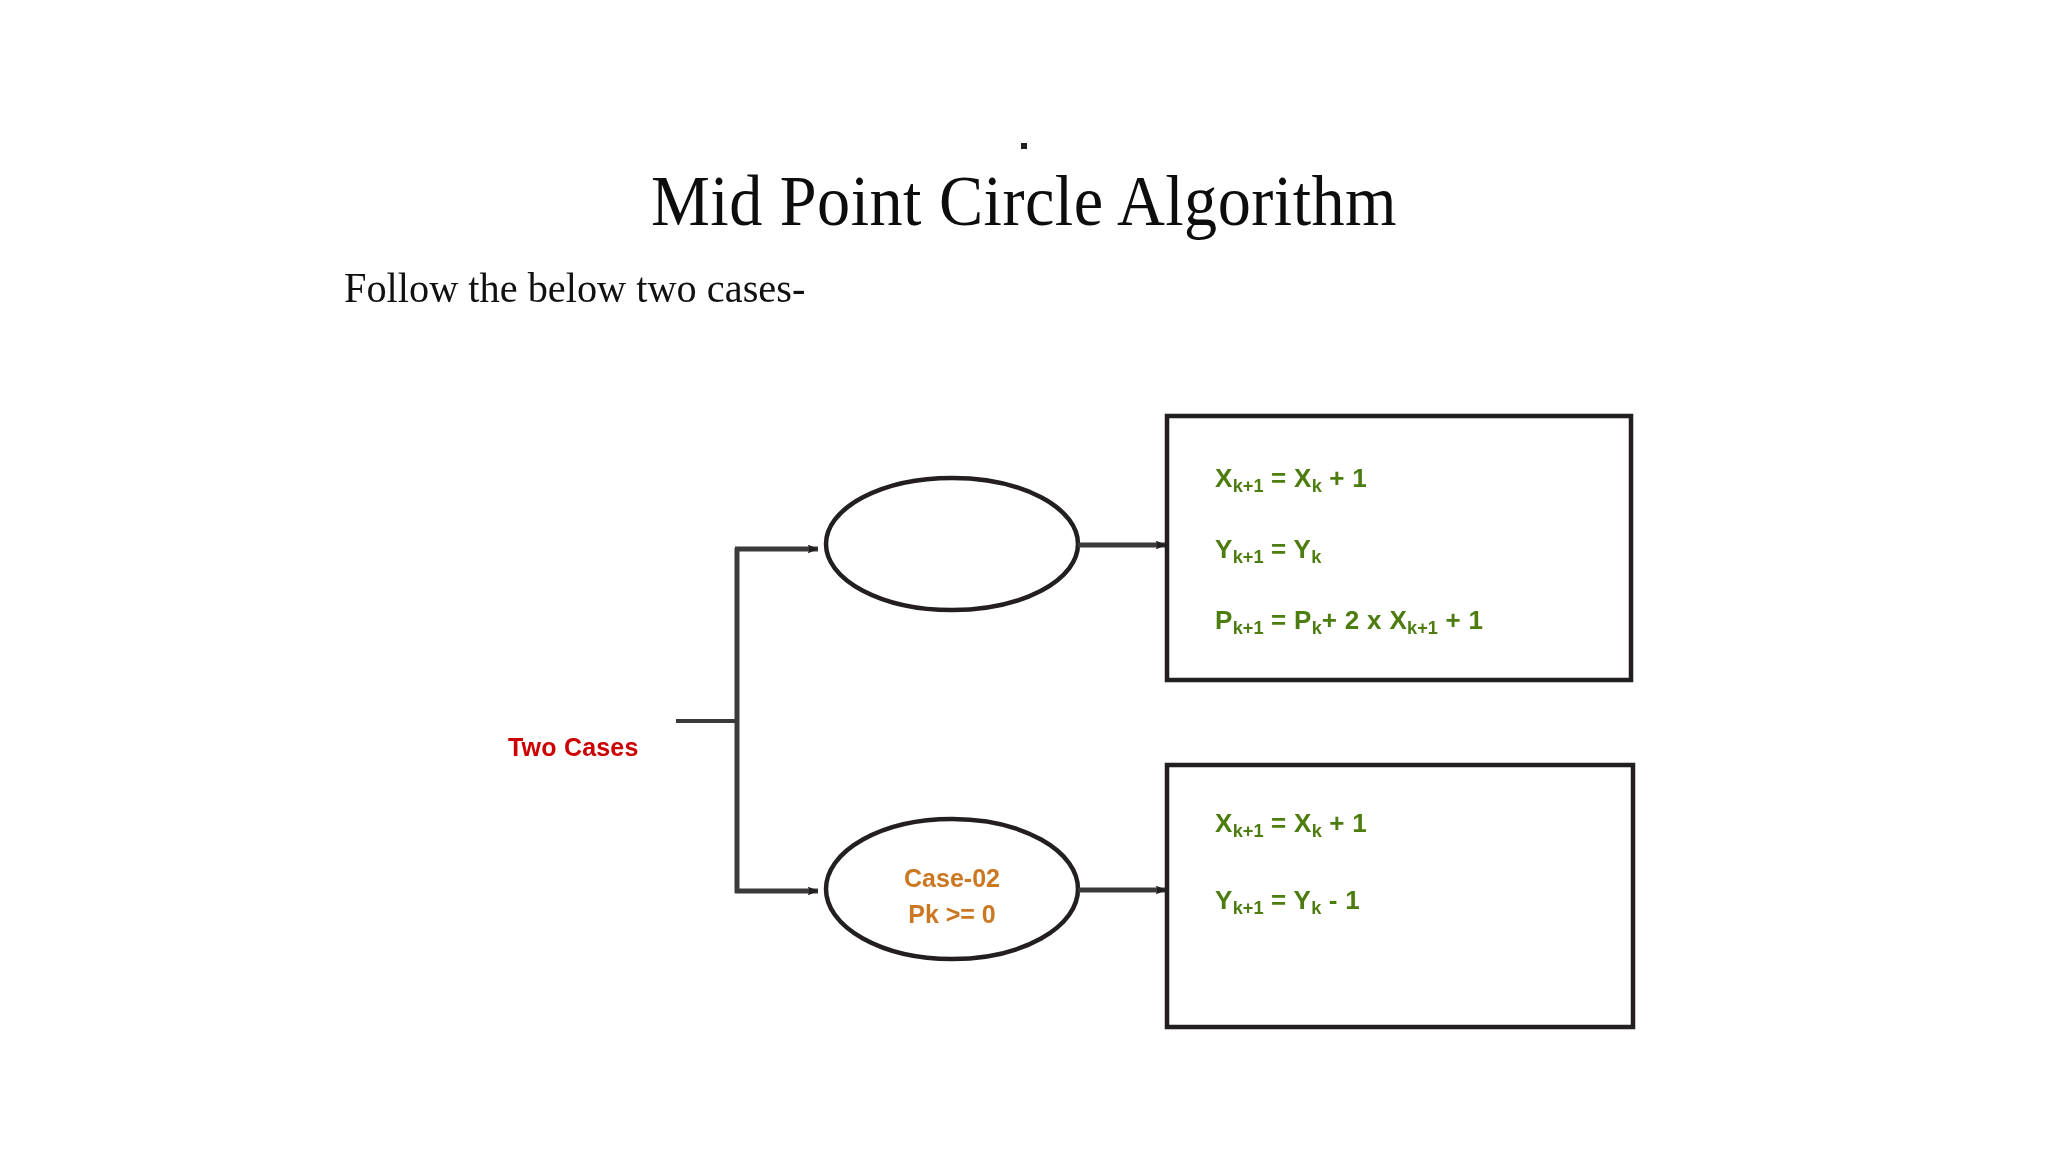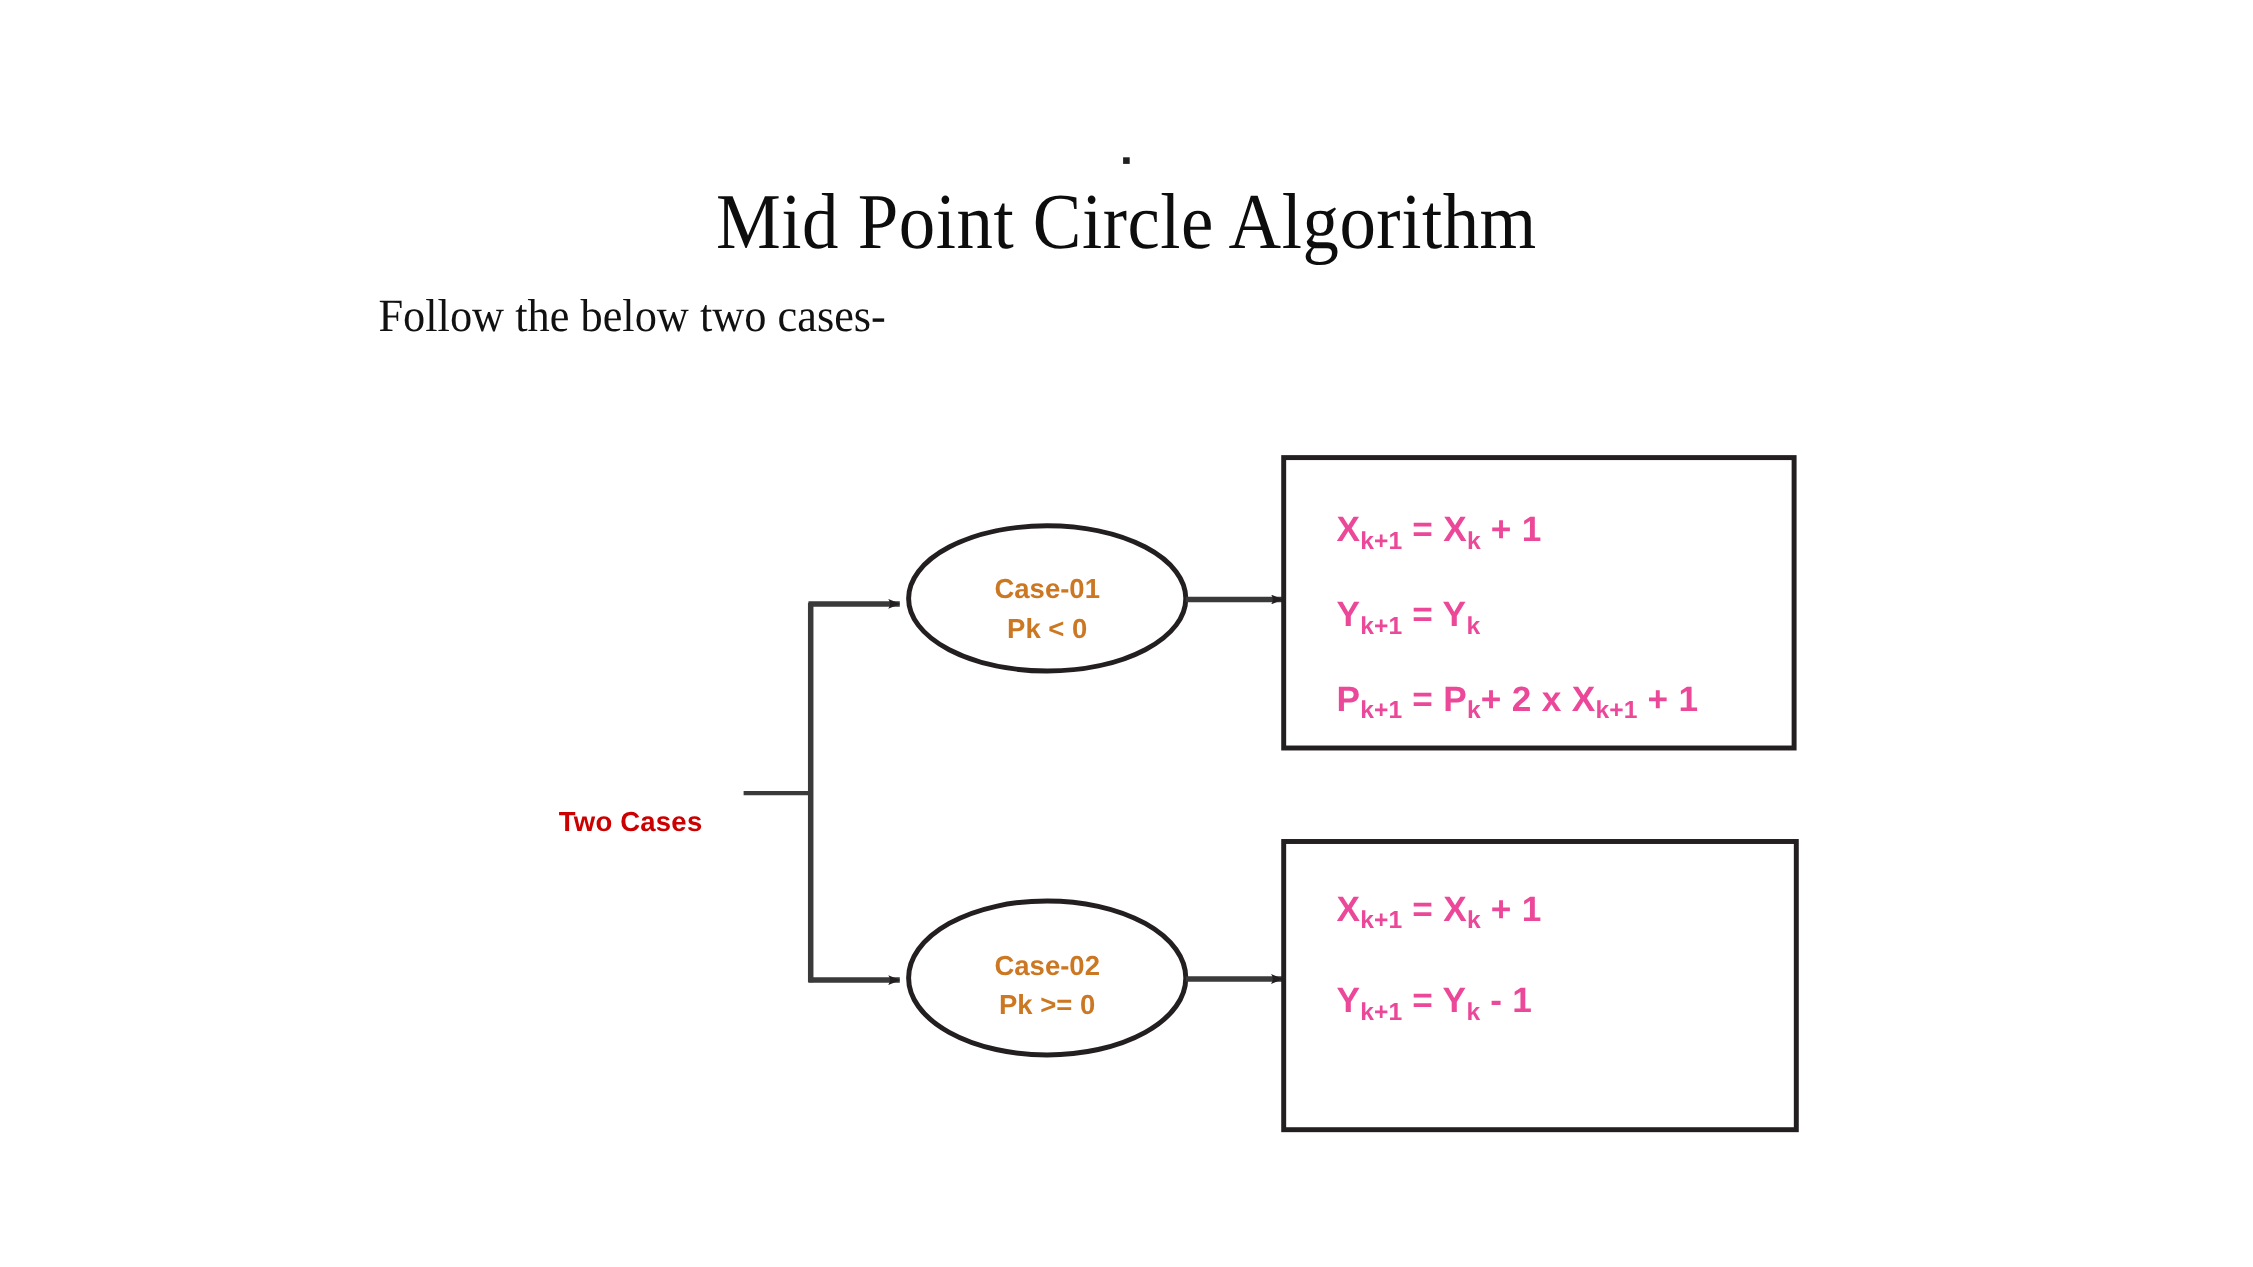--- a/index.html
+++ b/index.html
@@ -104,22 +104,22 @@
   .node-label .l1 { display: block; }
   .node-label .l2 { display: block; }
 
   #case1-label { left: 826px; top: 518px; width: 252px; }
   #case2-label { left: 826px; top: 860px; width: 252px; }
 
   .formula-block {
     position: absolute;
     font-family: "Liberation Sans", sans-serif;
     font-weight: 700;
-    color: #ec4899;
-    font-size: 32px;
+    color: #4d7c0f;
+    font-size: 26px;
     letter-spacing: 0.3px;
     white-space: nowrap;
   }
   .formula-line { display: block; white-space: nowrap; }
   .formula-line sub {
     font-size: 0.70em;
     font-weight: 700;
     vertical-align: baseline;
     position: relative;
     bottom: -0.30em;
@@ -170,24 +170,20 @@
       <line x1="1078" y1="890" x2="1166" y2="890" stroke="#3a3a3a" stroke-width="5" marker-end="url(#arrowhead)"></line>
 
       <rect x="1167" y="416" width="464" height="264" fill="#ffffff" stroke="#231f20" stroke-width="4.5"></rect>
 
       <rect x="1167" y="765" width="466" height="262" fill="#ffffff" stroke="#231f20" stroke-width="4.5"></rect>
     </svg>
   </div>
 
   <div class="root-label">Two Cases</div>
 
-  <div class="node-label" id="case1-label">
-    <span class="l1">Case-01</span>
-    <span class="l2">Pk &lt; 0</span>
-  </div>
 
   <div class="node-label" id="case2-label">
     <span class="l1">Case-02</span>
     <span class="l2">Pk &gt;= 0</span>
   </div>
 
   <div class="formula-block" id="box1-formulas">
     <span class="formula-line">X<sub>k+1</sub> = X<sub>k</sub> + 1</span>
     <span class="formula-line">Y<sub>k+1</sub> = Y<sub>k</sub></span>
     <span class="formula-line">P<sub>k+1</sub> = P<sub>k</sub>+ 2 x X<sub>k+1</sub> + 1</span>

